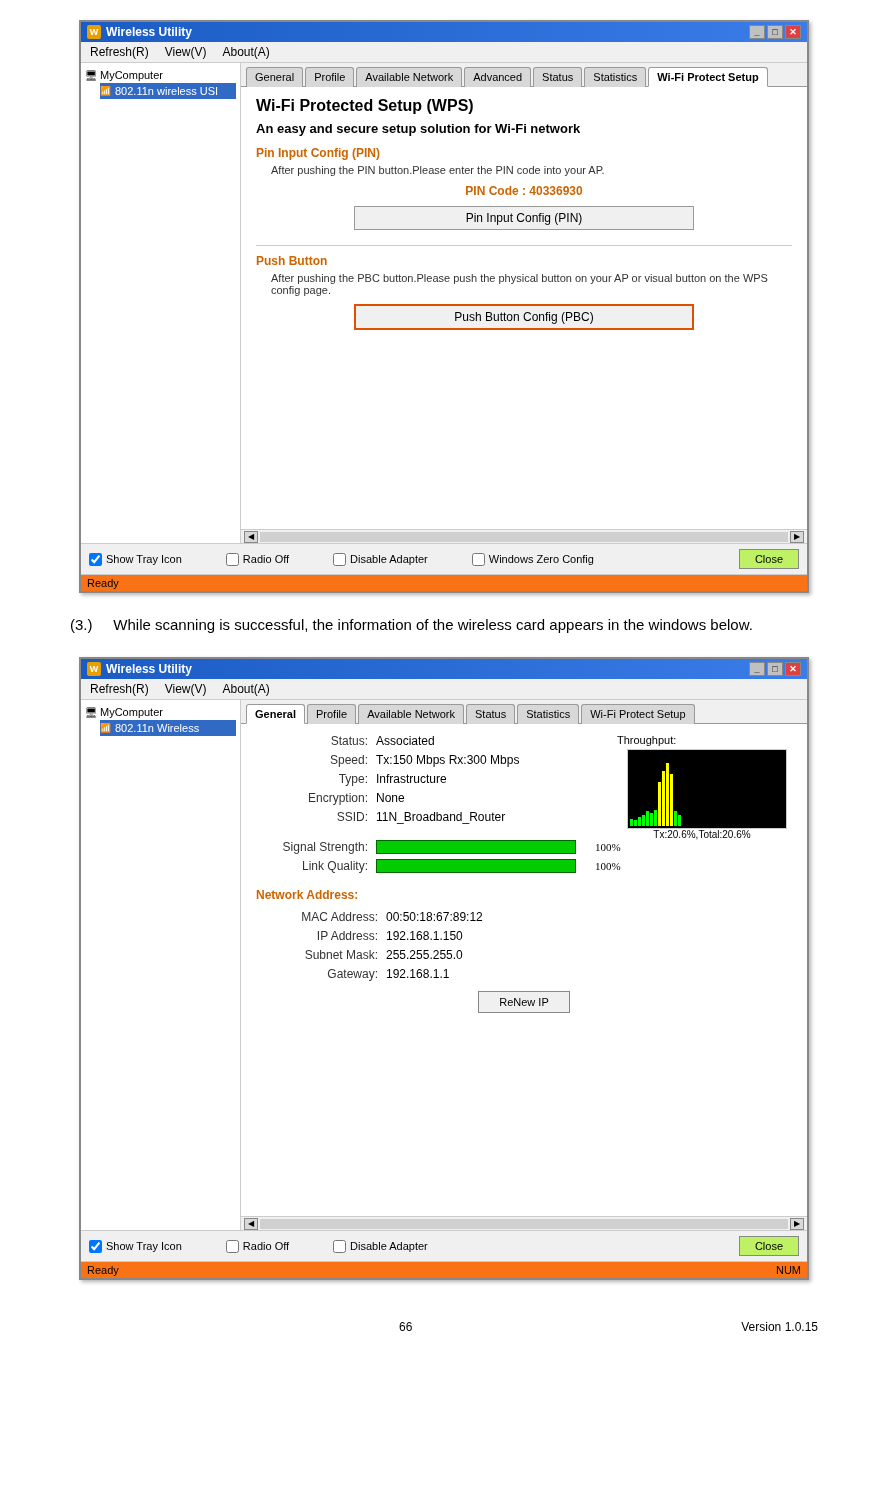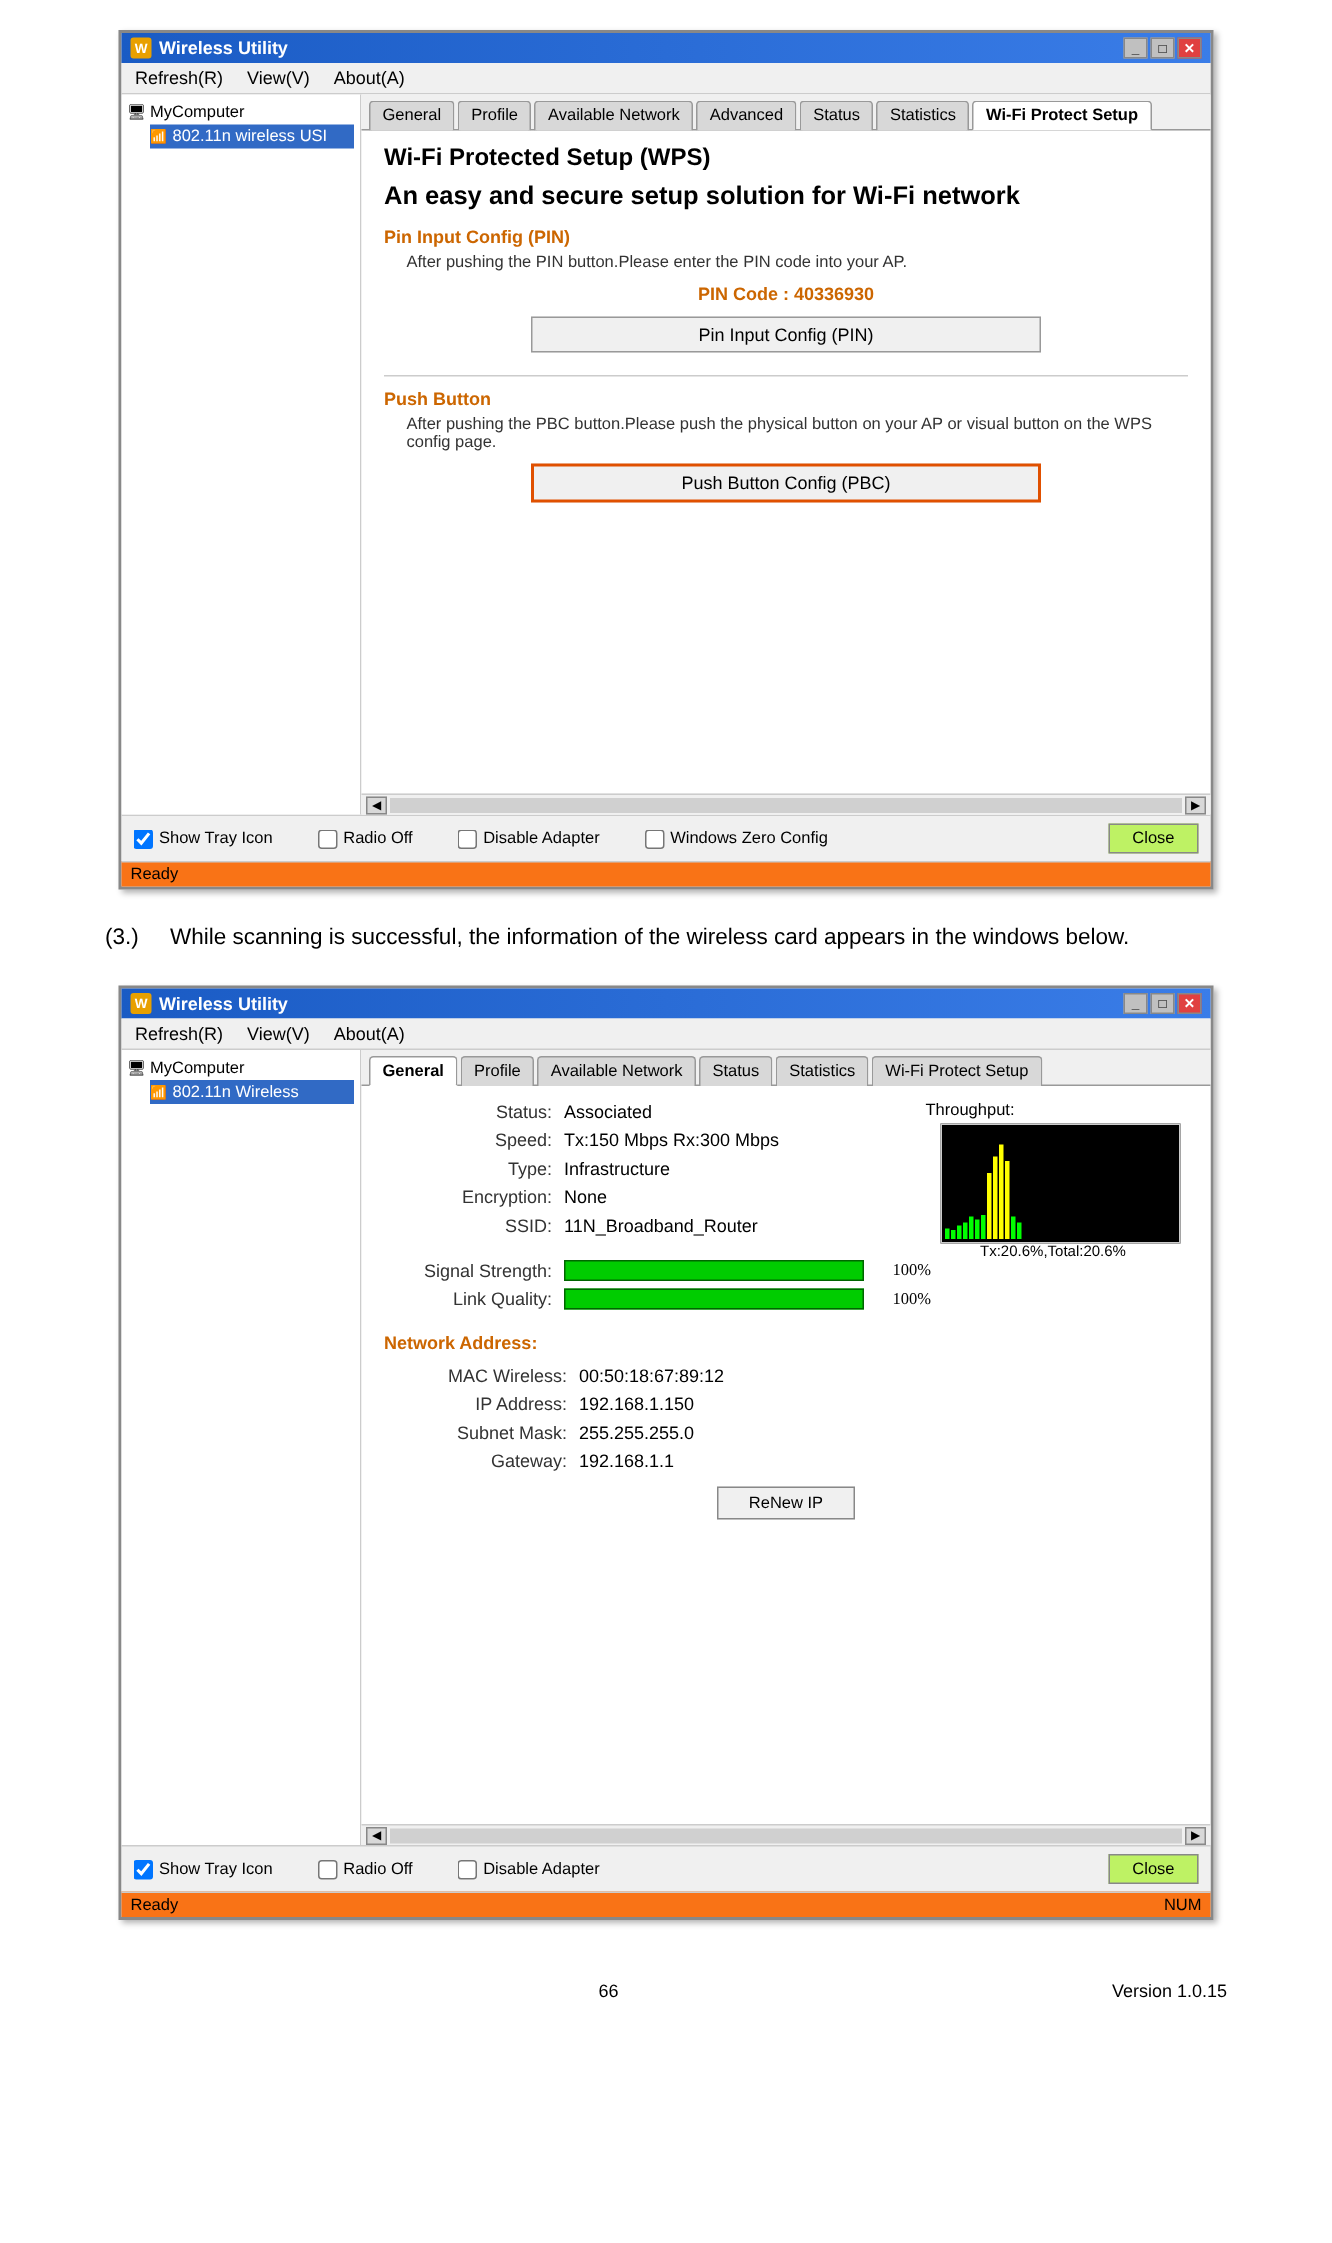--- a/index.html
+++ b/index.html
@@ -155,21 +155,21 @@
       flex: 1;
       overflow: auto;
     }
     .wps-title {
       font-size: 16px;
       font-weight: bold;
       color: #000;
       margin-bottom: 6px;
     }
     .wps-subtitle {
-      font-size: 17px;
+      font-size: 13px;
       font-weight: bold;
       color: #000;
       margin-bottom: 10px;
     }
     .wps-section-title {
       color: #cc6600;
       font-weight: bold;
       margin-bottom: 4px;
       font-size: 12px;
     }
@@ -241,21 +241,21 @@
       margin: 0 2px;
     }
 
     
     .bottom-bar {
       background: #f0f0f0;
       padding: 5px 8px;
       border-top: 1px solid #ccc;
       display: flex;
       align-items: center;
-      gap: 30px;
+      gap: 44px;
     }
     .checkbox-item {
       display: flex;
       align-items: center;
       gap: 4px;
       font-size: 11px;
     }
     .checkbox-item input { margin: 0; }
     .close-btn {
       margin-left: auto;
@@ -599,21 +599,21 @@
           <span class="status-label">Link Quality:</span>
           <div class="signal-bar-container">
             <div class="signal-bar"></div>
             <span class="signal-percent">100%</span>
           </div>
         </div>
 
         <div class="network-section-title">Network Address:</div>
 
         <div class="status-row">
-          <span class="status-label" style="width:130px;">MAC Wireless:</span>
+          <span class="status-label" style="width:130px;">MAC Address:</span>
           <span class="status-value">00:50:18:67:89:12</span>
         </div>
         <div class="status-row">
           <span class="status-label" style="width:130px;">IP Address:</span>
           <span class="status-value">192.168.1.150</span>
         </div>
         <div class="status-row">
           <span class="status-label" style="width:130px;">Subnet Mask:</span>
           <span class="status-value">255.255.255.0</span>
         </div>

